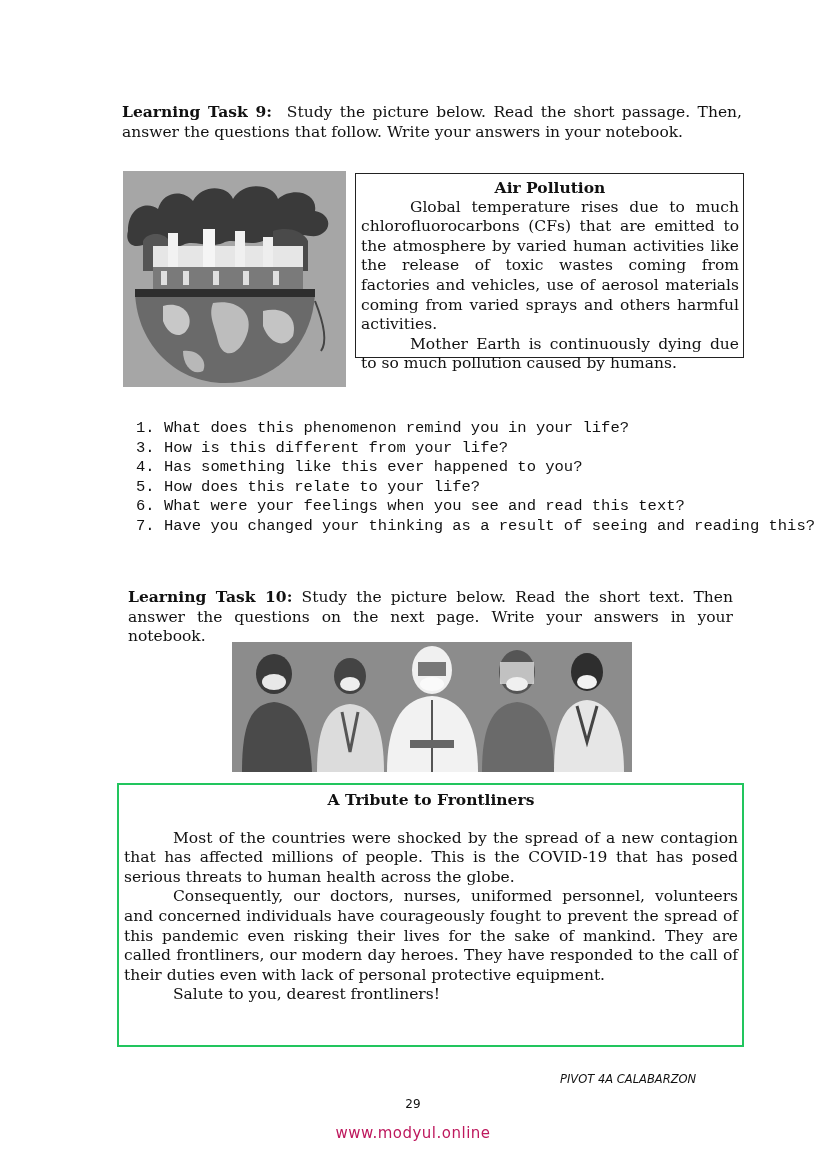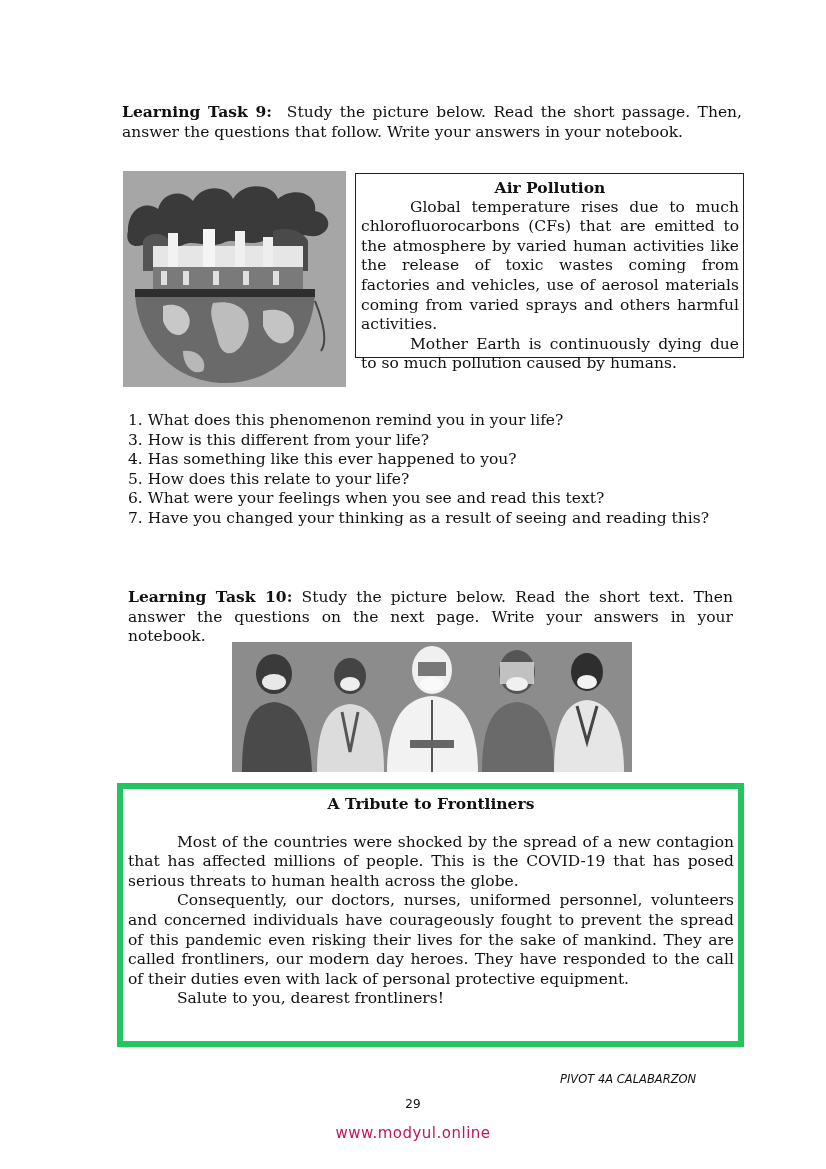--- a/index.html
+++ b/index.html
@@ -8,28 +8,28 @@
   .abs { position: absolute; }
   .para { font-size: 15.5px; line-height: 19.6px; text-align: justify; }
   .task-head { left: 122px; top: 102px; width: 620px; }
   .task-head b, .task2-head b { font-weight: bold; }
 
   .img1 { left: 123px; top: 171px; width: 223px; height: 216px; background: #a4a4a4; overflow: hidden; }
   .box1 { left: 355px; top: 173px; width: 389px; height: 185px; border: 1px solid #222; box-sizing: border-box; padding: 4px 4px 0 5px; }
   .box-title { text-align: center; font-weight: bold; font-size: 15.5px; line-height: 19.6px; }
   .indent { text-indent: 49px; }
 
-  .qlist { left: 128px; top: 411px; width: 620px; font-size: 15.5px; line-height: 19.6px; margin: 0; padding: 0; list-style: none; }
+  .qlist { left: 128px; top: 411px; width: 620px; font-size: 15.5px; line-height: 19.6px; margin: 8px; padding: 0; list-style: none; font-family: Liberation Mono, monospace; }
   .qlist li { white-space: nowrap; }
 
   .task2-head { left: 128px; top: 587px; width: 605px; }
 
   .img2 { left: 232px; top: 642px; width: 400px; height: 130px; background: #8a8a8a; overflow: hidden; }
 
-  .box2 { left: 117px; top: 783px; width: 627px; height: 264px; border: 6px solid #22c55e; box-sizing: border-box; padding: 5px 4px 0 5px; }
+  .box2 { left: 117px; top: 783px; width: 627px; height: 264px; border: 2px solid #22c55e; box-sizing: border-box; padding: 5px 4px 0 5px; }
   .box2 .box-title { margin-bottom: 19px; }
 
   .footer-brand { left: 560px; top: 1072px; font-family: "DejaVu Sans", sans-serif; font-style: italic; font-size: 11.5px; color: #111; }
   .page-num { left: 0; width: 826px; top: 1097px; text-align: center; font-family: "DejaVu Sans", sans-serif; font-size: 12px; }
   .watermark { left: 0; width: 826px; top: 1124px; text-align: center; font-family: "DejaVu Sans", sans-serif; font-size: 15px; color: #be185d; letter-spacing: 0.5px; }
 </style>
 </head>
 <body>
 
 <div class="abs para task-head">

